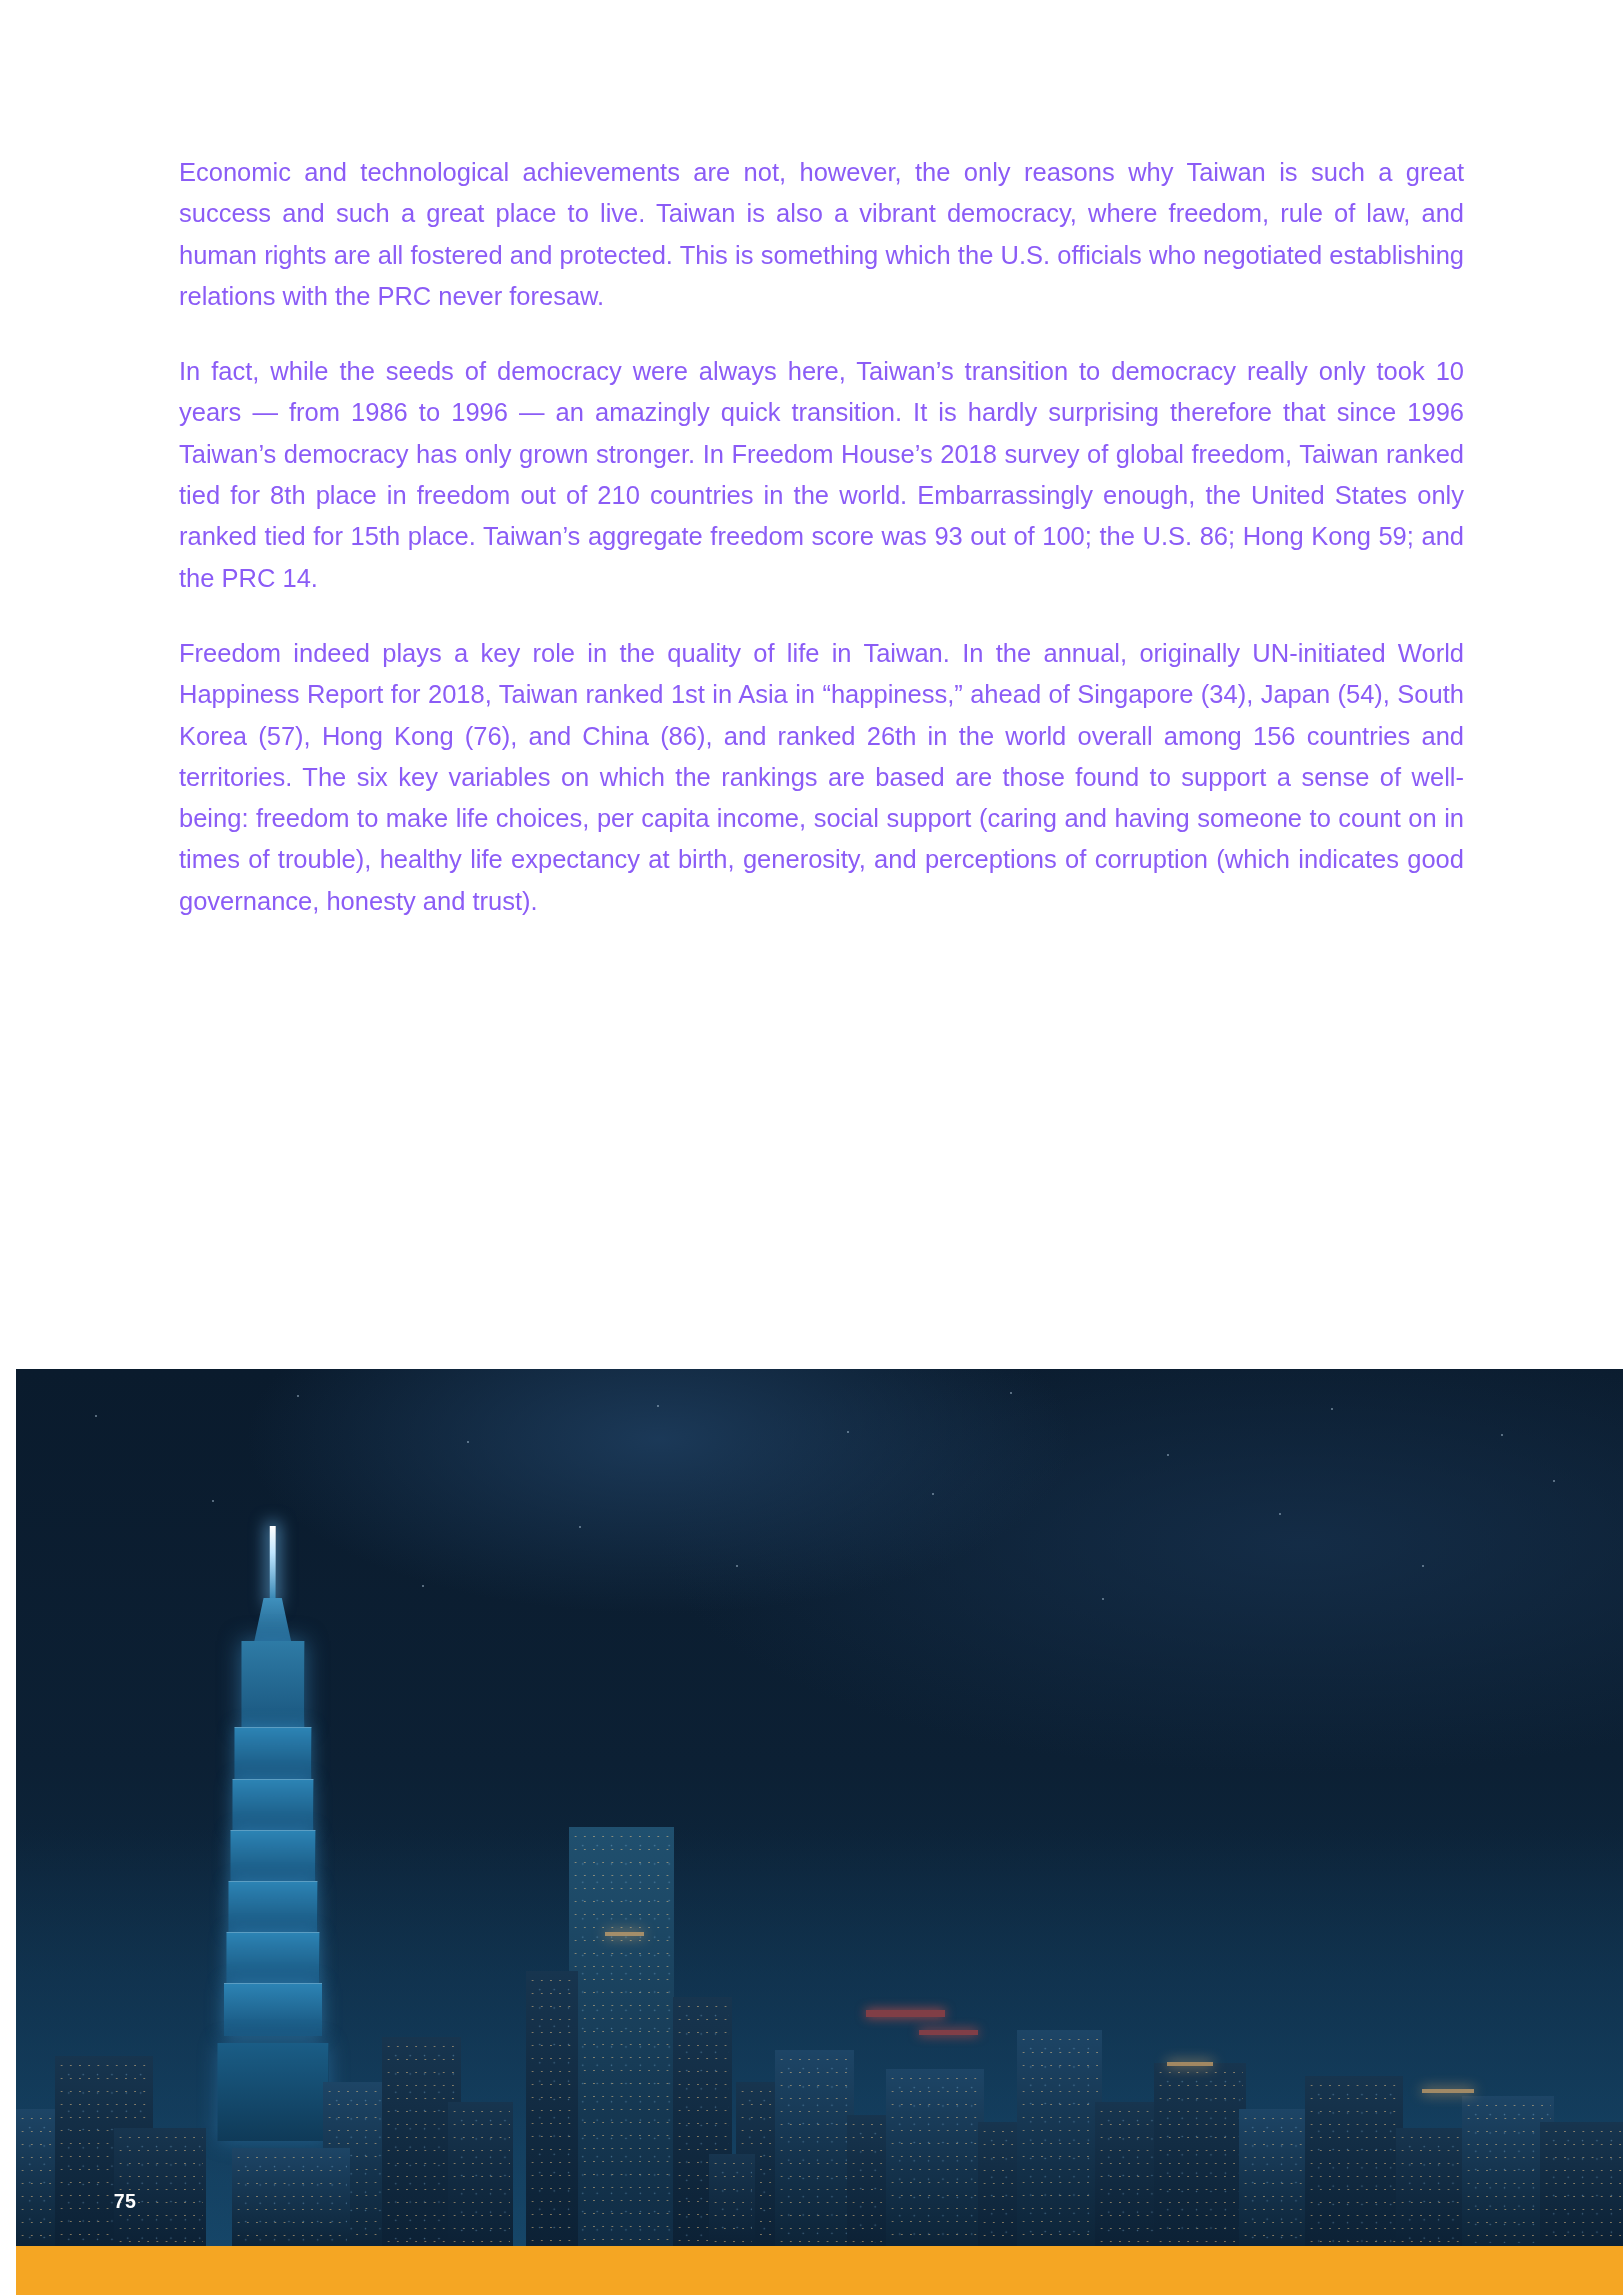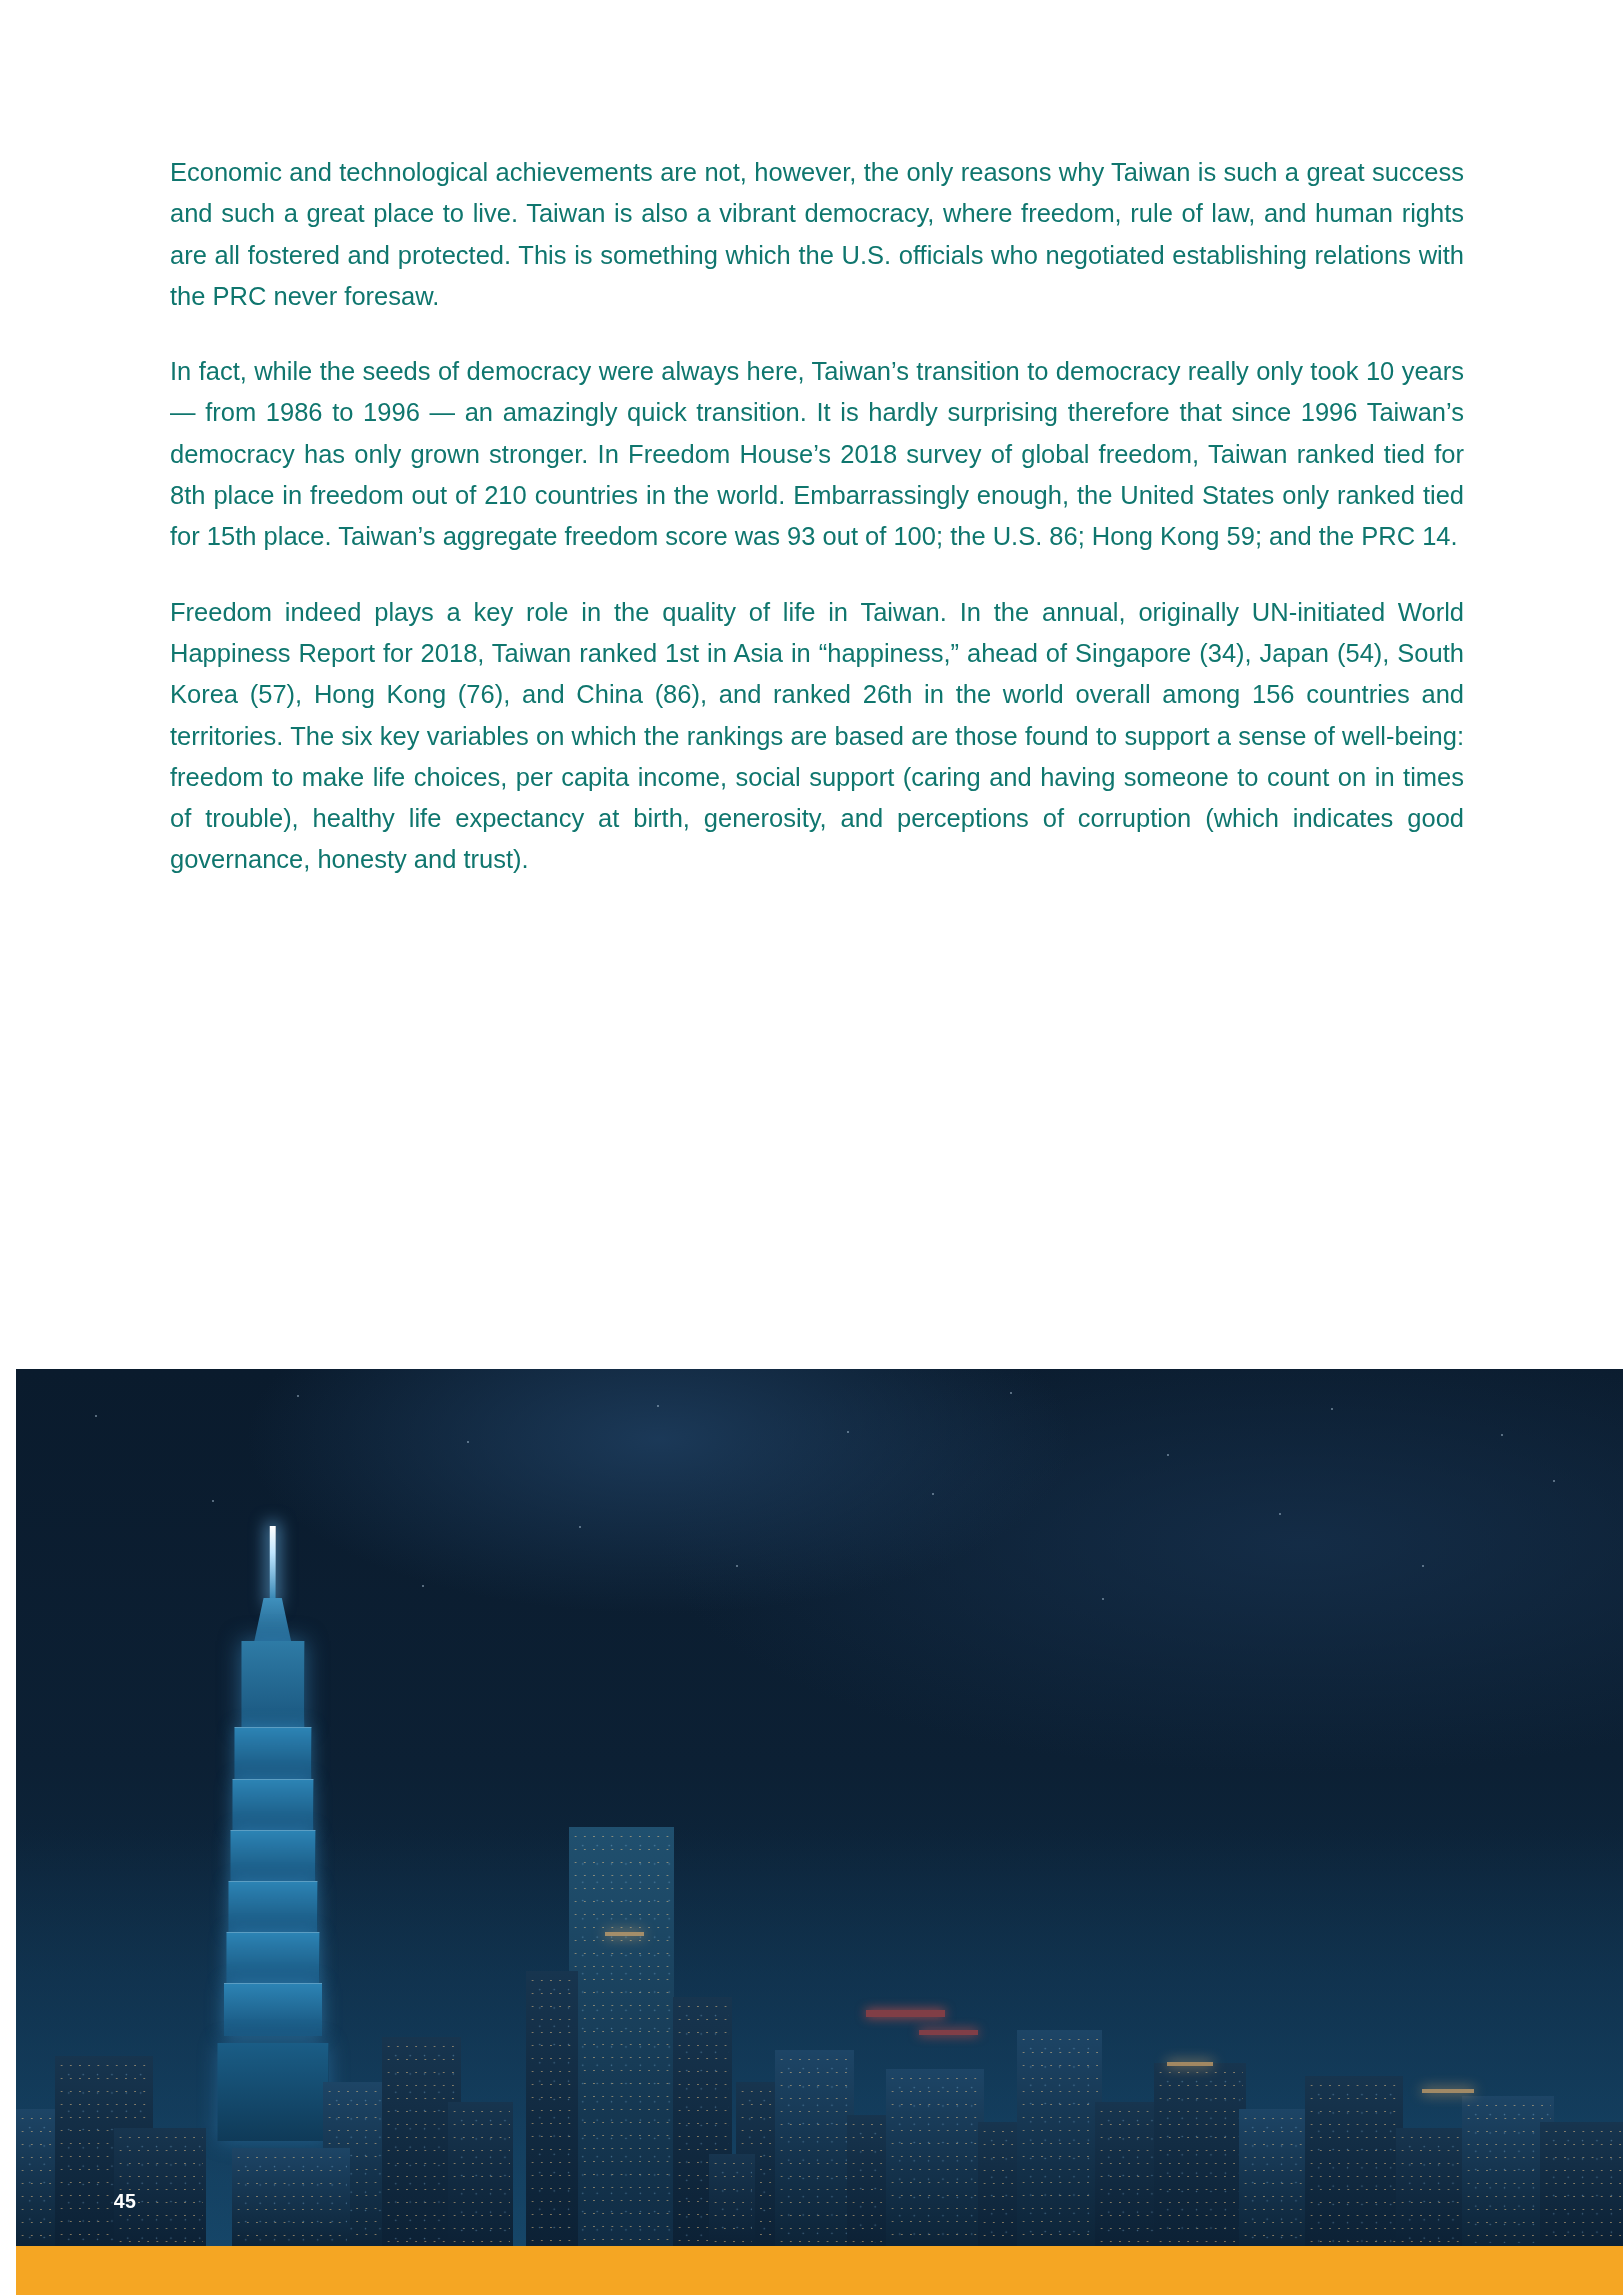--- a/index.html
+++ b/index.html
@@ -45,23 +45,23 @@
     font-weight: bold;
     letter-spacing: 0.3px;
     color: #1b2a4a;
     margin: 0 0 39px 0;
     line-height: 1.3;
   }
 
   .para {
     font-size: 25.5px;
     line-height: 1.62;
-    color: #0f766e;
+    color: #8b5cf6;
     text-align: justify;
-    margin: 0 0 34px 8px;
+    margin: 0 0 34px 17px;
     -webkit-hyphens: none;
     hyphens: none;
   }
   .para:last-child { margin-bottom: 0; }
 
   
   .photo {
     position: absolute;
     left: 15.7px;
     top: 1369px;
@@ -282,18 +282,18 @@
 
     <div class="bldg lit" style="left:216px;width:118px;height:98px"></div>
     <div class="bldg" style="left:693px;width:46px;height:92px"></div>
 
     <span class="glow-red" style="left:850px;top:641px;width:79px;height:6.5px"></span>
     <span class="glow-red" style="left:903px;top:661px;width:59px;height:5.2px"></span>
     <span class="glow-warm" style="left:589px;top:563px;width:39px;height:3.9px"></span>
     <span class="glow-warm" style="left:1151px;top:693px;width:46px;height:3.9px"></span>
     <span class="glow-warm" style="left:1406px;top:720px;width:52px;height:3.9px"></span>
 
-    <div class="page-number">45</div>
+    <div class="page-number">75</div>
   </div>
 
   <div class="bottom-bar"></div>
 </div>
 
 
 </body></html>

